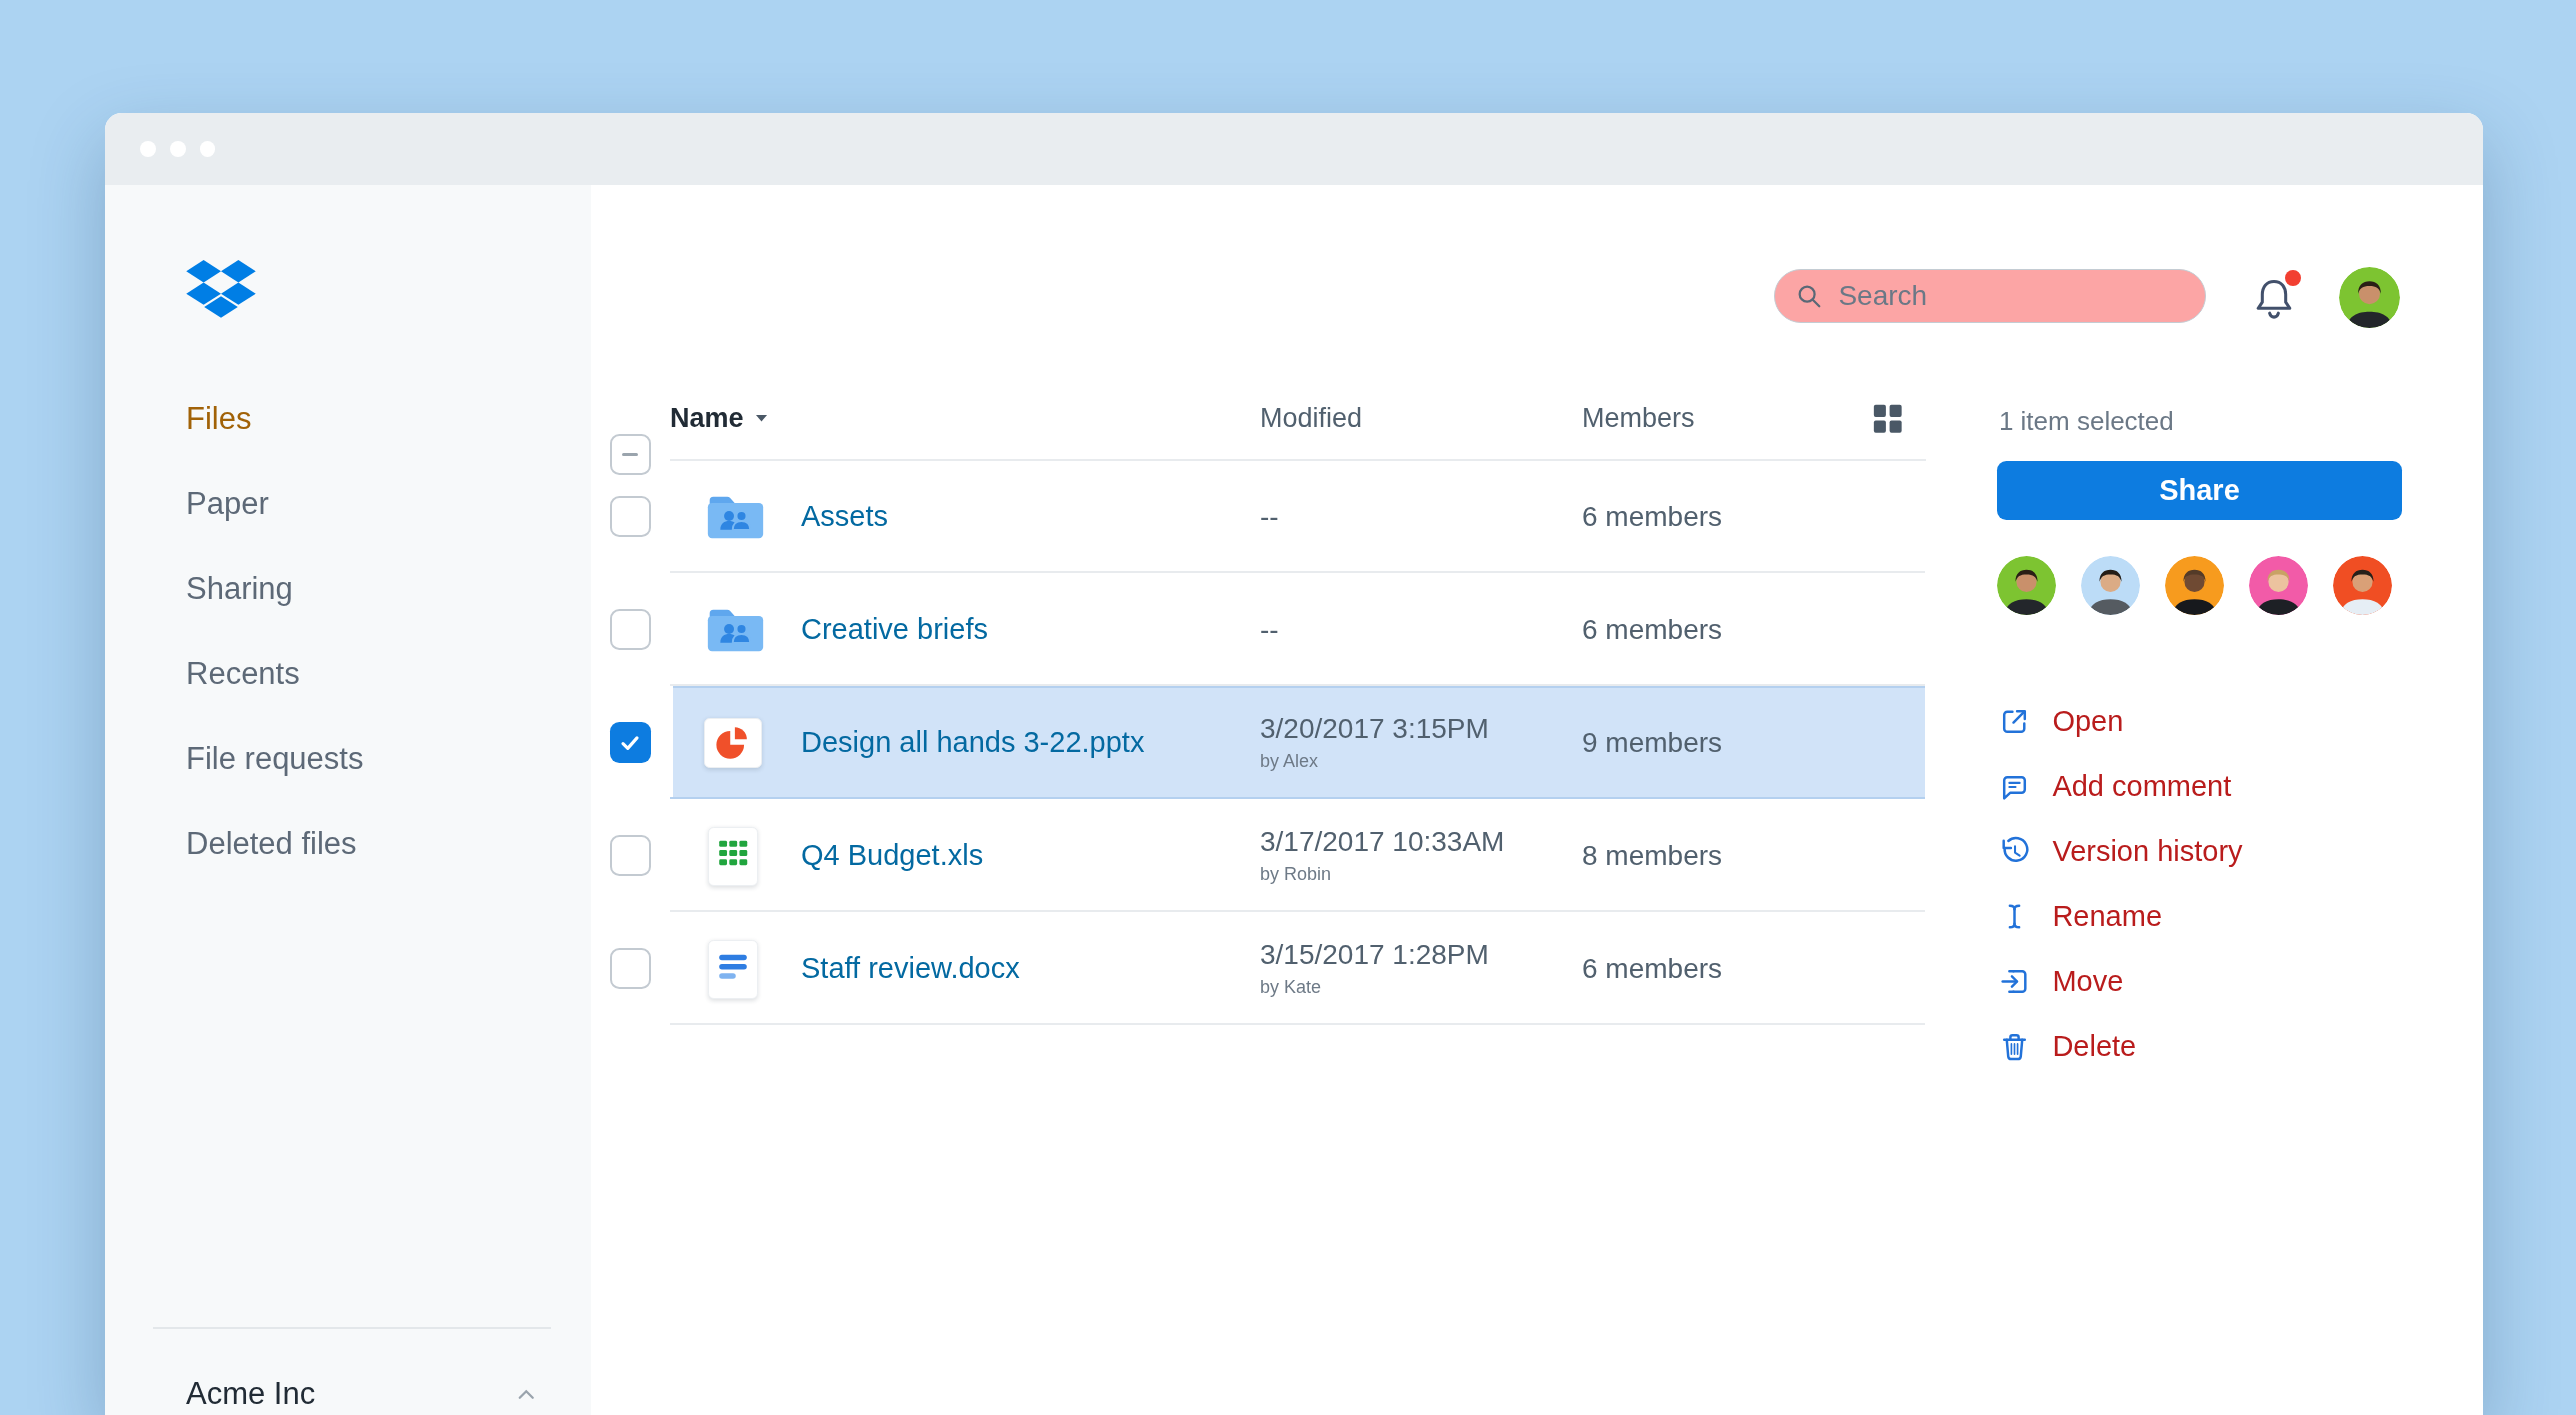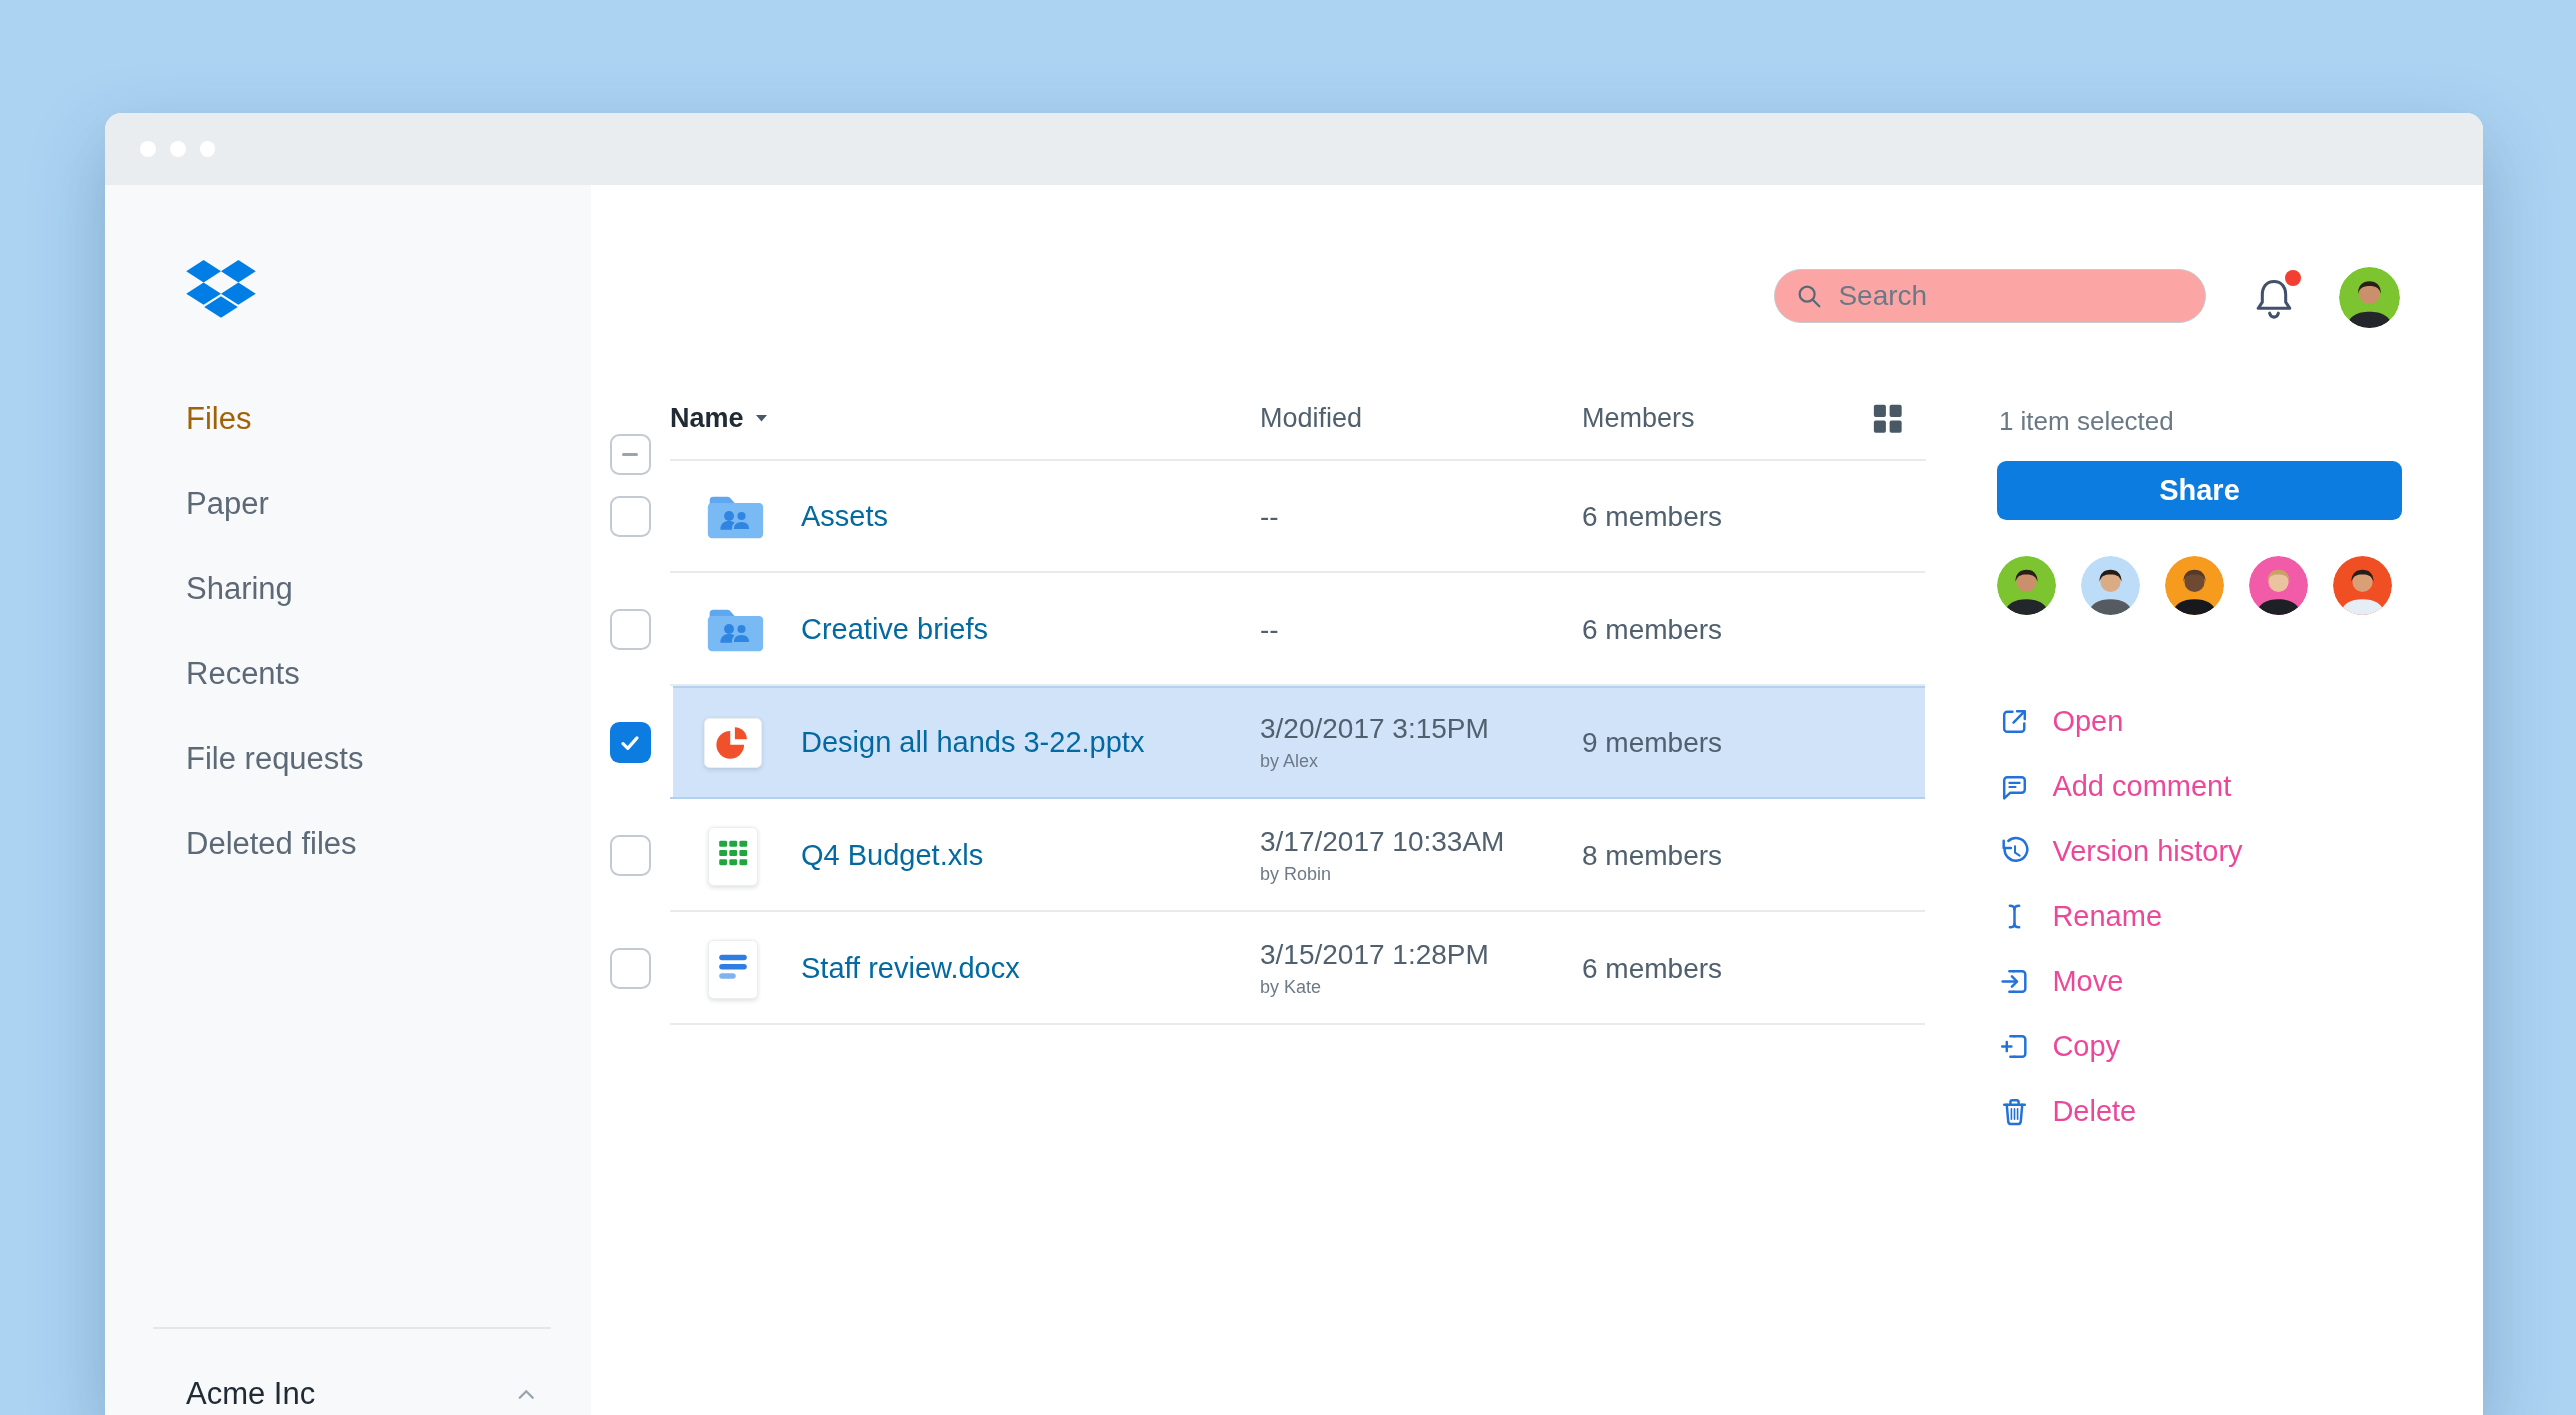--- a/index.html
+++ b/index.html
@@ -88,21 +88,21 @@
   .panel{position:absolute;left:1406px;top:0;width:405px;height:100%}
   .panel>*{position:absolute}
   .status{left:1.9px;top:221px;font-size:26px;color:#6b7886;white-space:nowrap}
   .share{left:0;top:276px;width:405px;height:59px;border:none;border-radius:9.3px;background:#0d7ce0;
          color:#fff;font-size:29px;font-weight:bold;cursor:pointer;font-family:inherit}
   .avatars{left:0;top:371px;display:flex;gap:25px}
   .mavatar{width:59px;height:59px;border-radius:50%;overflow:hidden;cursor:pointer}
   .actions{left:0;top:504px}
   .action{height:65px;display:flex;align-items:center;cursor:pointer}
   .action svg{width:35px;height:35px;margin-right:20.4px;flex:none}
-  .action .lbl{font-size:29px;color:#ec4899;white-space:nowrap}
+  .action .lbl{font-size:29px;color:#b91c1c;white-space:nowrap}
 
   .ic{stroke:#2272d9;stroke-width:2.4;fill:none;stroke-linecap:round;stroke-linejoin:round}
 </style>
 </head>
 <body>
 
 <div class="window">
 
   <div class="titlebar">
     <div class="dot"></div>
@@ -378,28 +378,20 @@
             <svg viewBox="0 0 34 34">
               <path class="ic" d="M16 7 h8.5 a3 3 0 0 1 3 3 v14 a3 3 0 0 1 -3 3 H16"></path>
               <path class="ic" d="M16 7 h-4 M16 27 h-4"></path>
               <path class="ic" d="M5.5 17 H19"></path>
               <path class="ic" d="M14.5 12 l5 5 -5 5"></path>
             </svg>
             <span class="lbl">Move</span>
           </div>
           <div class="action">
             <svg viewBox="0 0 34 34">
-              <path class="ic" d="M17 7 h7.5 a3 3 0 0 1 3 3 v14 a3 3 0 0 1 -3 3 H17"></path>
-              <path class="ic" d="M17 7 h-4 M17 27 h-4"></path>
-              <path class="ic" d="M9.5 12.5 v9 M5 17 h9"></path>
-            </svg>
-            <span class="lbl">Copy</span>
-          </div>
-          <div class="action">
-            <svg viewBox="0 0 34 34">
               <path class="ic" d="M7 10.5 h20"></path>
               <path class="ic" d="M13 10.5 V8 a2 2 0 0 1 2 -2 h4 a2 2 0 0 1 2 2 v2.5"></path>
               <path class="ic" d="M9.5 10.5 l1.4 16 a3 3 0 0 0 3 2.7 h6.2 a3 3 0 0 0 3 -2.7 l1.4 -16"></path>
               <path class="ic" style="stroke-width:1.6" d="M14 14.5 v10 M17 14.5 v10 M20 14.5 v10"></path>
             </svg>
             <span class="lbl">Delete</span>
           </div>
         </div>
       </div>
 

